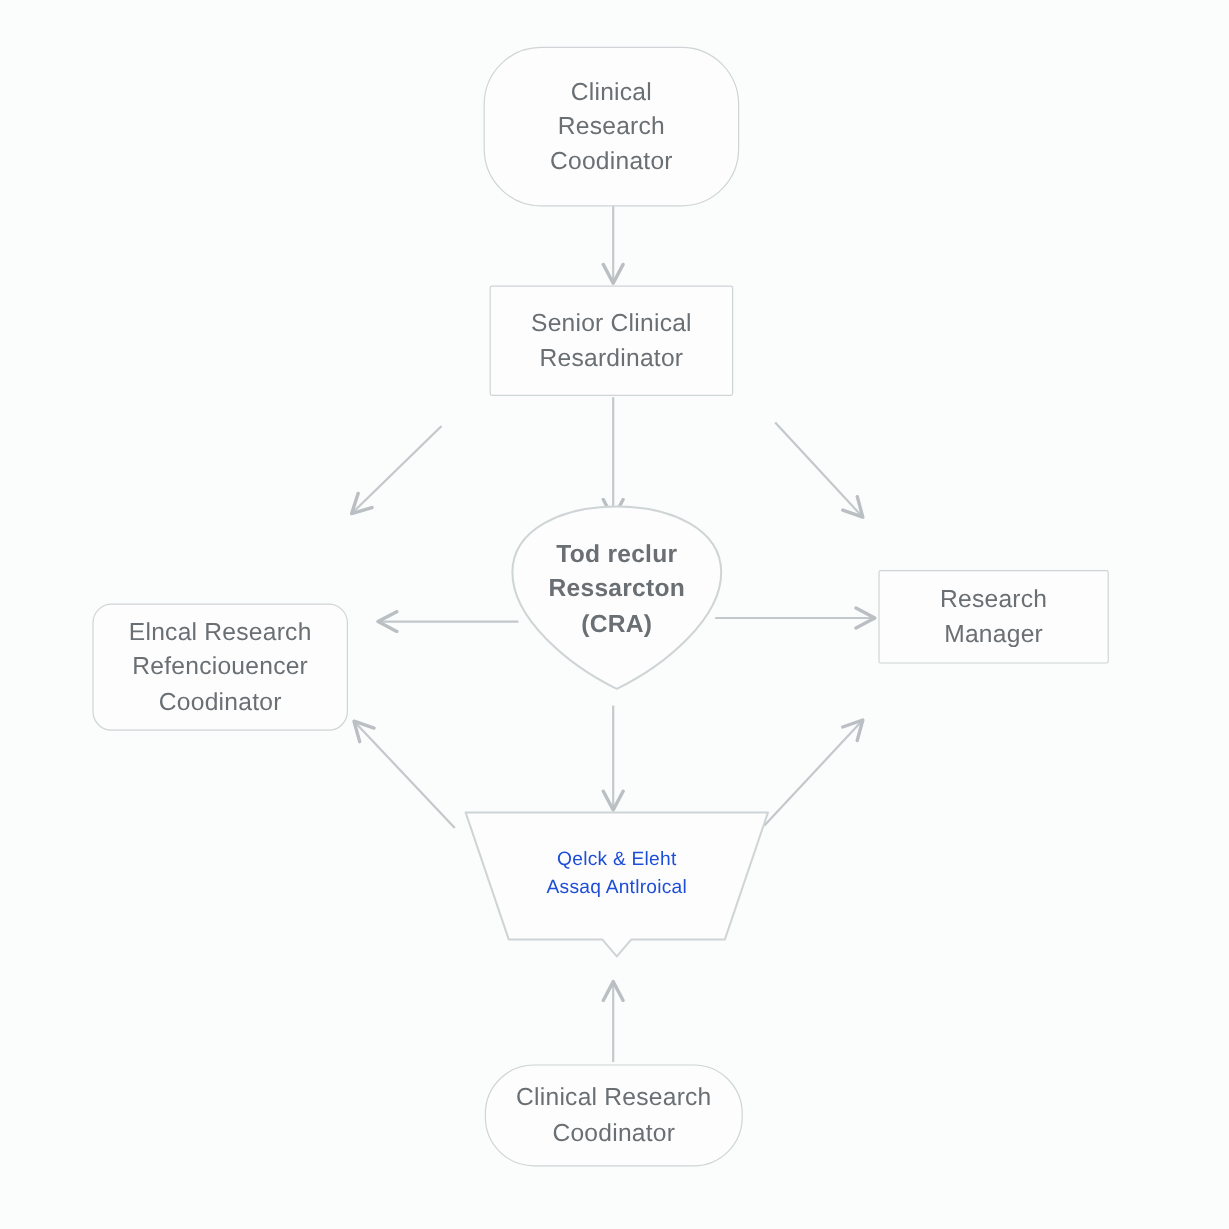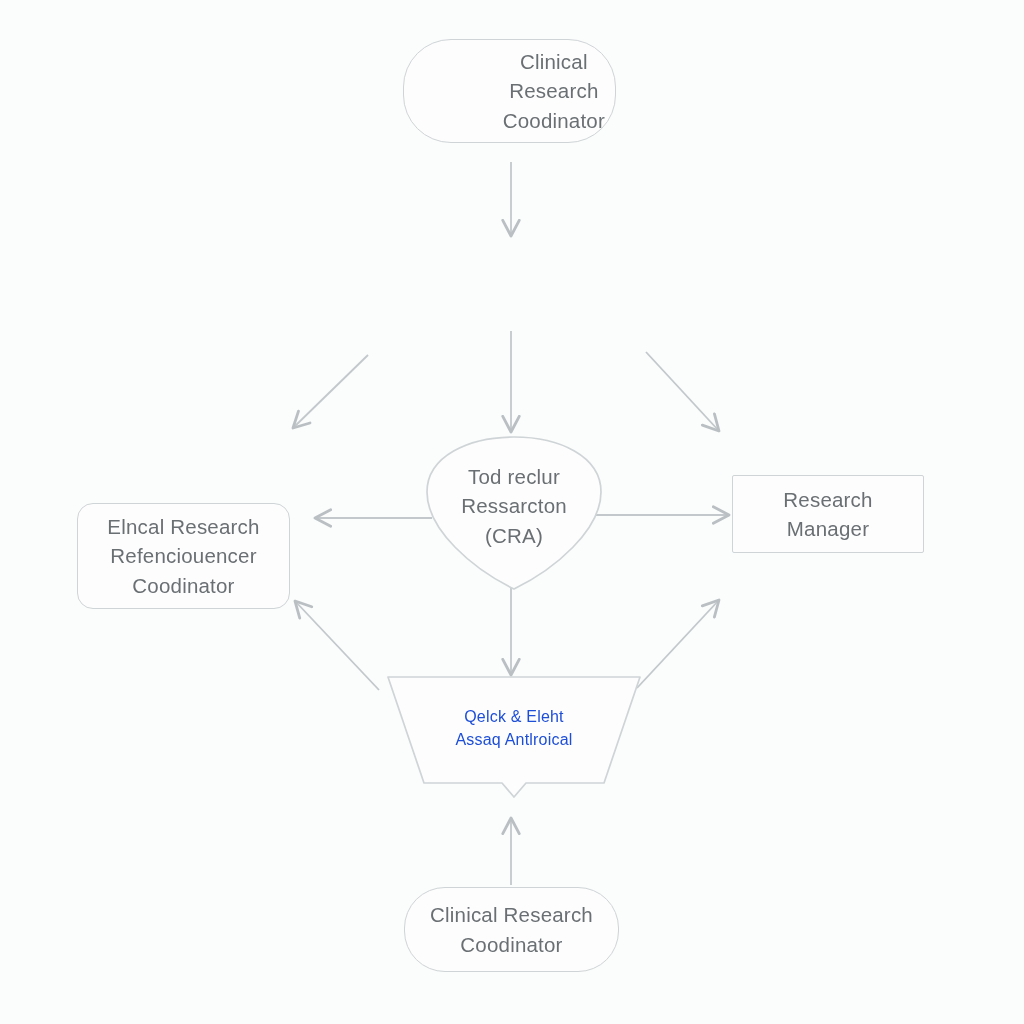--- a/index.html
+++ b/index.html
@@ -45,43 +45,43 @@
     display: block;
     padding: 0 10px;
     white-space: pre-line;
   }
 
   
   #node-top {
     left: 403px;
     top: 39px;
     width: 213px;
-    height: 104px;
+    height: 133px;
     border-radius: 48px;
-    justify-content: flex-end;
   }
 
   
   #node-senior {
     left: 408px;
     top: 238px;
     width: 203px;
     height: 92px;
     border-radius: 2px;
   }
 
   
   #node-center {
     left: 424px;
-    top: 434px;
+    top: 419px;
     width: 180px;
     height: 158px;
     border: none;
     background: transparent;
     z-index: 4;
+    font-weight: bold;
   }
   #node-center .shield-text {
     position: relative;
     z-index: 2;
     color: #6a6f73;
     font-size: 20.5px;
     line-height: 1.42;
     white-space: pre-line;
     margin-top: -14px;
   }
@@ -185,20 +185,24 @@
       <line x1="511" y1="885" x2="511" y2="818" marker-end="url(#arrow-open)"></line>
     </g>
   </svg>
 
   <div class="node" id="node-top">
     <span class="label">Clinical
 Research
 Coodinator</span>
   </div>
 
+  <div class="node" id="node-senior">
+    <span class="label">Senior Clinical
+Resardinator</span>
+  </div>
 
   <div class="node" id="node-center">
     <svg class="shield-svg" viewBox="0 0 180 158" xmlns="http://www.w3.org/2000/svg">
       <path d="M 90 3
                C 135 3 177 22 177 58
                C 177 96 131 135 90 155
                C 49 135 3 96 3 58
                C 3 22 45 3 90 3 Z" fill="#fdfdfd" stroke="#cfd4d6" stroke-width="1.7" stroke-linejoin="round"></path>
     </svg>
     <span class="shield-text">Tod reclur

